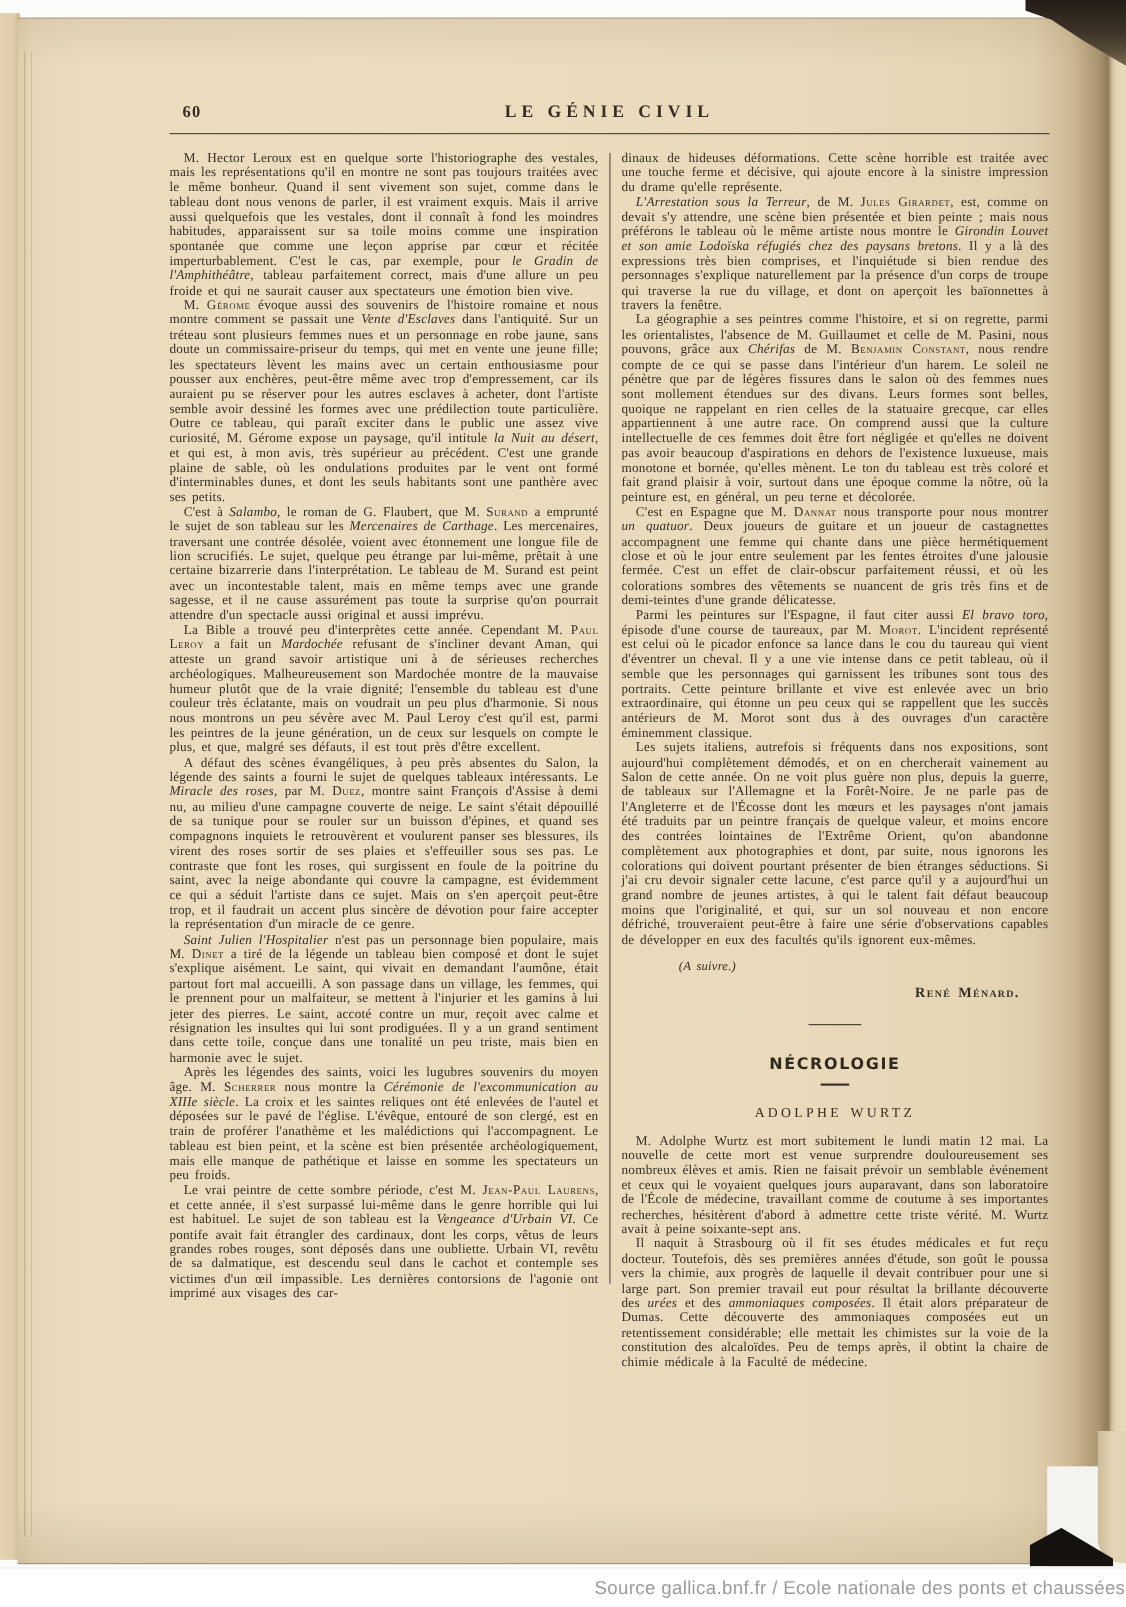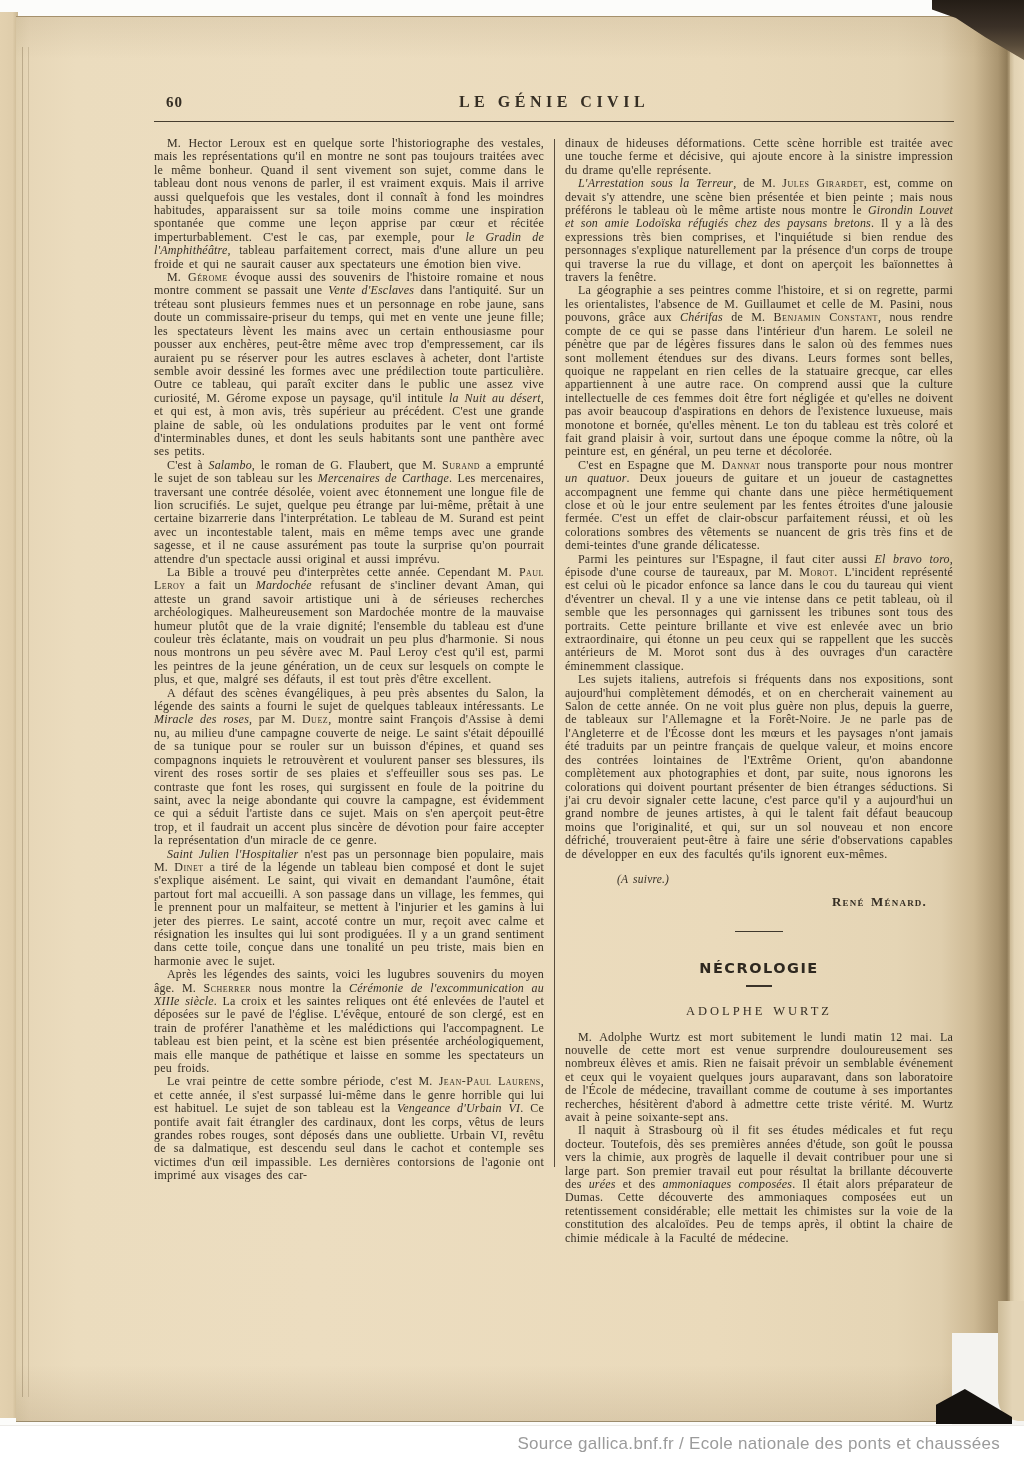--- a/index.html
+++ b/index.html
@@ -55,21 +55,21 @@
   .white-corner{position:absolute;right:0;bottom:36px;width:72px;height:92px;background:#f4f3f0;}
   .curl-page{position:absolute;right:0;bottom:40px;width:26px;height:120px;
       background:linear-gradient(90deg,#cdbc99,#e3d4b6 55%);border-bottom-left-radius:22px;}
   .black-wedge{position:absolute;left:936px;top:1389px;width:76px;height:35px;background:#14110e;
       -webkit-clip-path:polygon(0 45%,38% 0,100% 80%,100% 100%,0 100%);
       clip-path:polygon(0 45%,38% 0,100% 80%,100% 100%,0 100%);}
   
   .footer{position:absolute;left:0;bottom:0;width:100%;height:36px;background:#ffffff;
       border-top:1px solid #eceae6;font-family:"Liberation Sans",sans-serif;
       color:#9b9b9b;font-size:17px;line-height:35px;text-align:right;
-      padding-right:24px;box-sizing:border-box;letter-spacing:.3px;}
+      padding-right:1px;box-sizing:border-box;letter-spacing:.3px;}
 </style>
 </head>
 <body>
 
 <div class="scan">
   <div class="under-page"></div>
   <div class="next-pages"></div>
 
   <div class="page">
     <div class="edge-lines"></div>

